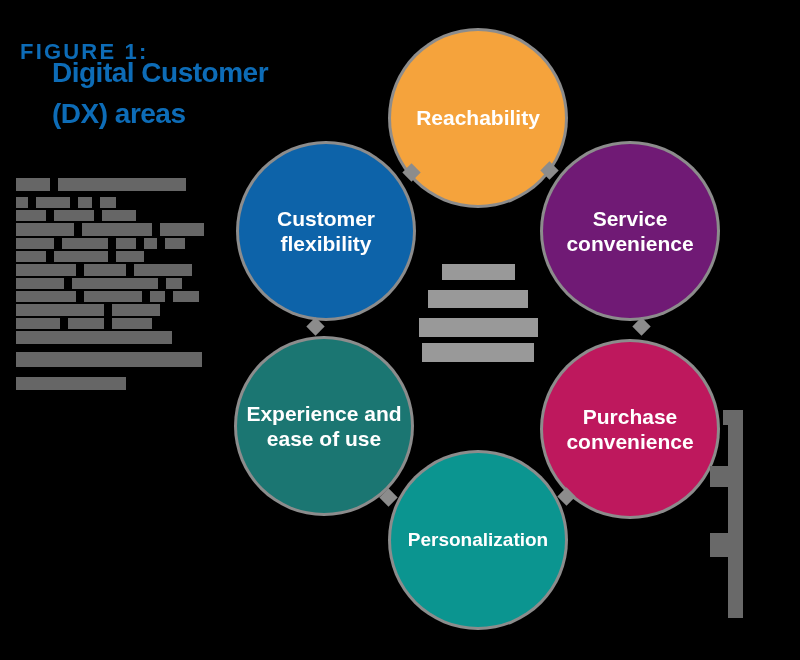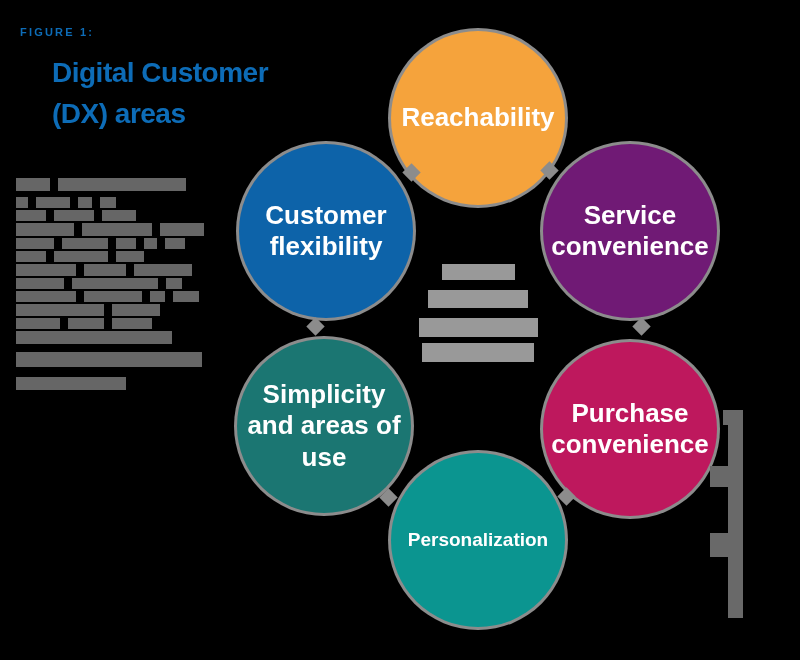--- a/index.html
+++ b/index.html
@@ -6,22 +6,22 @@
   body{
     width:800px;height:660px;
     background:#000;
     font-family:"Liberation Sans", sans-serif;
     position:relative;overflow:hidden;
   }
   #canvas{position:absolute;left:0;top:0;width:800px;height:660px;}
 
   
   .fig-label{
-    position:absolute;left:20px;top:26px;
-    font-size:11px;font-weight:bold;letter-spacing:2.2px;
+    position:absolute;left:20px;top:39px;
+    font-size:22px;font-weight:bold;letter-spacing:2.2px;
     color:var(--title-blue);
     text-align:right;
   }
   .fig-title{
     position:absolute;left:19px;top:52px;
     font-size:28px;font-weight:bold;letter-spacing:-0.5px;
     line-height:41px;color:var(--title-blue);margin-left:33px;
   }
 
   
@@ -32,21 +32,21 @@
   .side-red{position:absolute;background:var(--side-gray);}
 
   
   .circle{
     position:absolute;width:174px;height:174px;border-radius:50%;
     display:flex;align-items:center;justify-content:center;text-align:center;
     box-shadow:0 0 0 3px var(--ring-gray);
   }
   .circle .label{
     width:160px;color:#fff;font-weight:bold;
-    font-size:26px;line-height:1.2;
+    font-size:21px;line-height:1.2;
   }
   .circle[data-name="circle-personalization"] .label{font-size:19px;width:172px;}
 
   
   .connector{
     position:absolute;width:13px;height:13px;
     background:var(--ring-gray);
     transform:rotate(45deg);
   }
 </style>
@@ -137,21 +137,21 @@
       <div class="circle" data-name="circle-service-convenience" style="left: 543px; top: 144px; background: #701a75;">
         <div class="label" data-name="circle-label-service-convenience">Service convenience</div>
       </div>
       <div class="circle" data-name="circle-purchase-convenience" style="left: 543px; top: 342px; background: #be185d;">
         <div class="label" data-name="circle-label-purchase-convenience">Purchase convenience</div>
       </div>
       <div class="circle" data-name="circle-personalization" style="left: 391px; top: 453px; background: rgb(11, 149, 144);">
         <div class="label" data-name="circle-label-personalization">Personalization</div>
       </div>
       <div class="circle" data-name="circle-simplicity-ease-of-use" style="left: 237px; top: 339px; background: rgb(27, 118, 114);">
-        <div class="label" data-name="circle-label-simplicity-ease-of-use">Simplicity and areas of use</div>
+        <div class="label" data-name="circle-label-simplicity-ease-of-use">Experience and ease of use</div>
       </div>
       <div class="circle" data-name="circle-channel-flexibility" style="left: 239px; top: 144px; background: rgb(13, 99, 169);">
         <div class="label" data-name="circle-label-channel-flexibility">Customer flexibility</div>
       </div>
       <div class="connector" data-name="cycle-connector-icon" style="left: 404.5px; top: 165.5px;"></div>
       <div class="connector" data-name="cycle-connector-icon" style="left: 542.5px; top: 163.5px;"></div>
       <div class="connector" data-name="cycle-connector-icon" style="left: 634.5px; top: 319.5px;"></div>
       <div class="connector" data-name="cycle-connector-icon" style="left: 559.5px; top: 489.5px;"></div>
       <div class="connector" data-name="cycle-connector-icon" style="left: 381.5px; top: 490.5px;"></div>
       <div class="connector" data-name="cycle-connector-icon" style="left: 308.5px; top: 319.5px;"></div>

